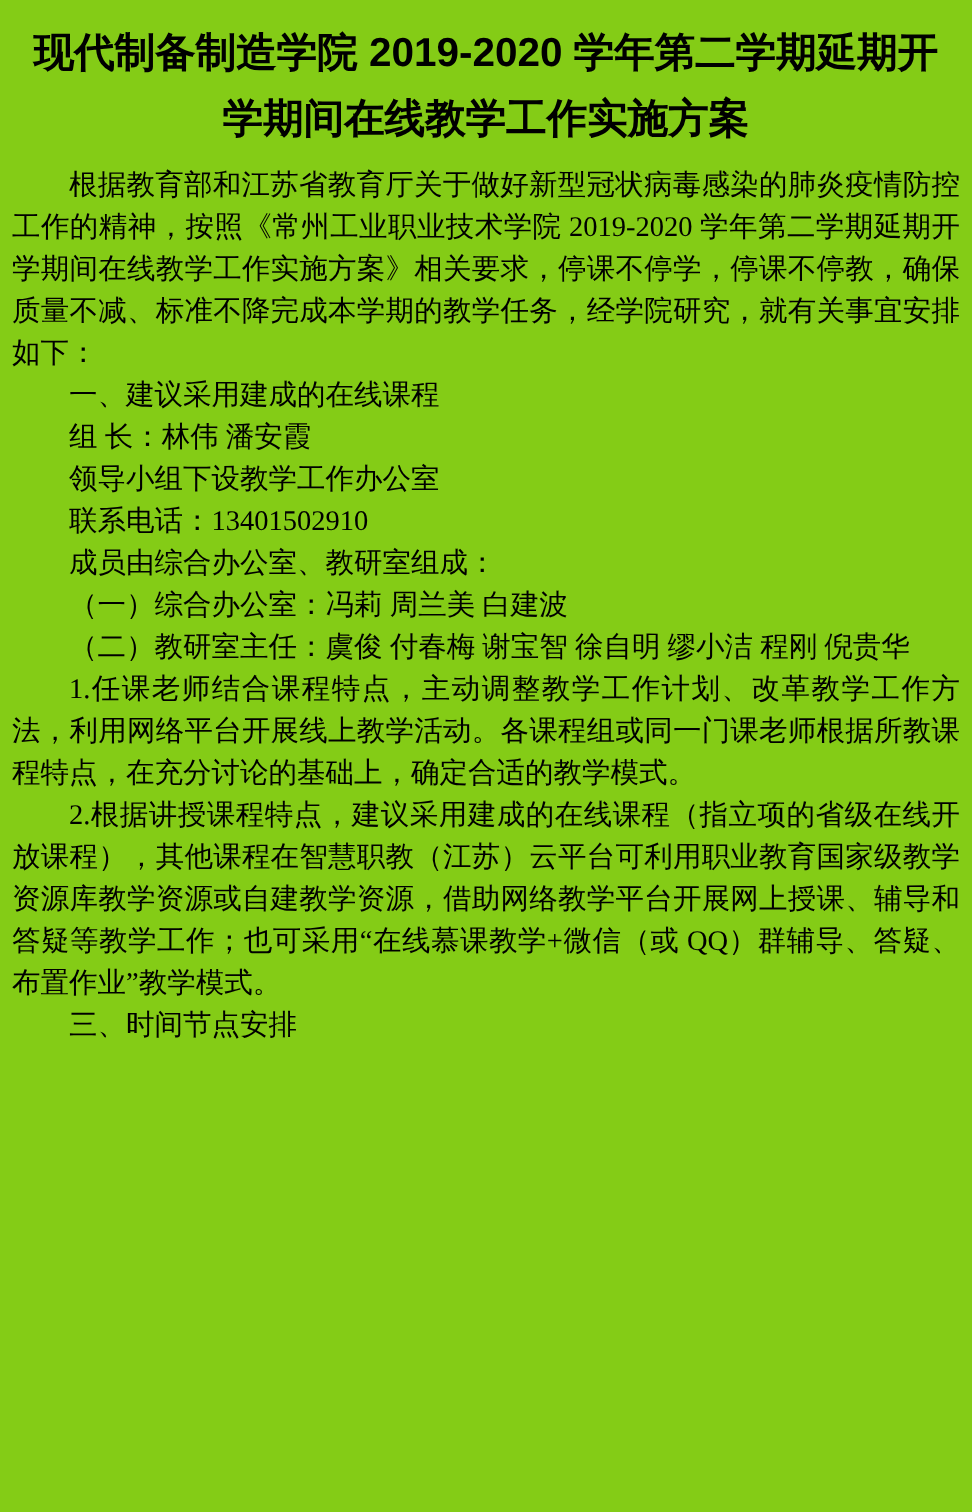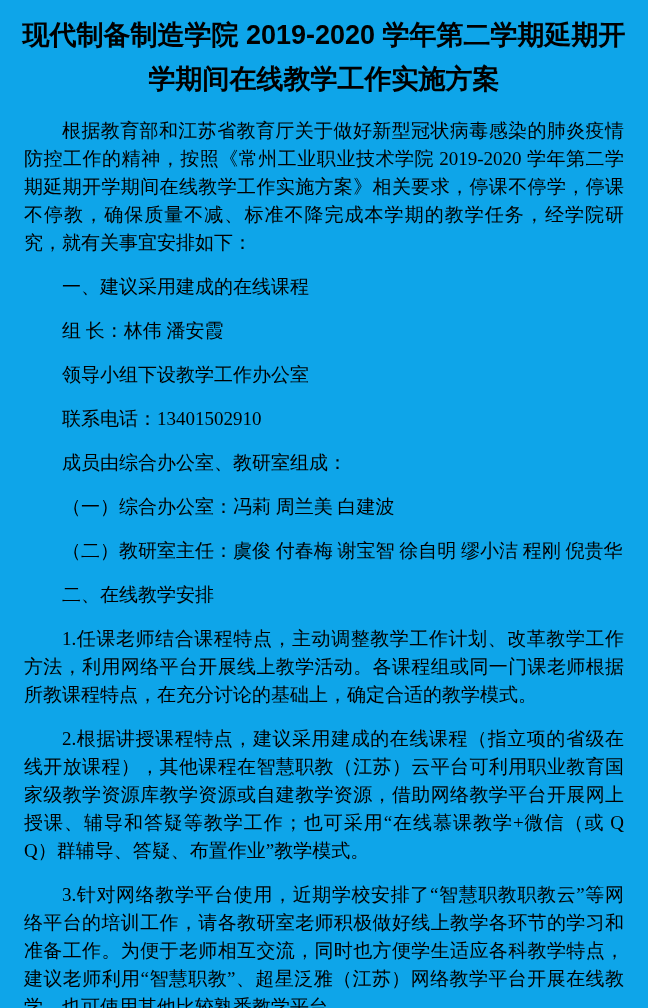--- a/index.html
+++ b/index.html
@@ -11,40 +11,40 @@
     width: 648px;
     height: 1008px;
     overflow: hidden;
     color: #000000;
   }
   .doc-page {
     box-sizing: border-box;
     width: 648px;
     height: 1008px;
     padding: 13px 8px 0 8px;
-    background: #0ea5e9;
+    background: #84cc16;
   }
   .doc-title {
     font-family: "Liberation Sans", "DejaVu Sans", sans-serif;
     font-weight: bold;
     font-size: 27px;
     line-height: 44px;
     text-align: center;
     margin: 0 2px 9px 2px;
     color: #000000;
   }
   .doc-title .title-line {
     display: block;
     white-space: nowrap;
   }
   .doc-body p {
     font-family: "Liberation Serif", "DejaVu Serif", serif;
     font-size: 19px;
     line-height: 28px;
-    margin: 16px;
+    margin: 0;
     text-align: justify;
     text-indent: 2em;
     color: #000000;
     word-break: break-all;
   }
 </style>
 </head>
 <body>
 
 <div class="doc-page">
@@ -54,19 +54,17 @@
   </h1>
   <div class="doc-body">
     <p>根据教育部和江苏省教育厅关于做好新型冠状病毒感染的肺炎疫情防控工作的精神，按照《常州工业职业技术学院 2019-2020 学年第二学期延期开学期间在线教学工作实施方案》相关要求，停课不停学，停课不停教，确保质量不减、标准不降完成本学期的教学任务，经学院研究，就有关事宜安排如下：</p>
     <p>一、建议采用建成的在线课程</p>
     <p>组 长：林伟 潘安霞</p>
     <p>领导小组下设教学工作办公室</p>
     <p>联系电话：13401502910</p>
     <p>成员由综合办公室、教研室组成：</p>
     <p>（一）综合办公室：冯莉 周兰美 白建波</p>
     <p>（二）教研室主任：虞俊 付春梅 谢宝智 徐自明 缪小洁 程刚 倪贵华</p>
-    <p>二、在线教学安排</p>
     <p>1.任课老师结合课程特点，主动调整教学工作计划、改革教学工作方法，利用网络平台开展线上教学活动。各课程组或同一门课老师根据所教课程特点，在充分讨论的基础上，确定合适的教学模式。</p>
     <p>2.根据讲授课程特点，建议采用建成的在线课程（指立项的省级在线开放课程），其他课程在智慧职教（江苏）云平台可利用职业教育国家级教学资源库教学资源或自建教学资源，借助网络教学平台开展网上授课、辅导和答疑等教学工作；也可采用“在线慕课教学+微信（或 QQ）群辅导、答疑、布置作业”教学模式。</p>
-    <p>3.针对网络教学平台使用，近期学校安排了“智慧职教职教云”等网络平台的培训工作，请各教研室老师积极做好线上教学各环节的学习和准备工作。为便于老师相互交流，同时也方便学生适应各科教学特点，建议老师利用“智慧职教”、超星泛雅（江苏）网络教学平台开展在线教学，也可使用其他比较熟悉教学平台。</p>
     <p>三、时间节点安排</p>
   </div>
 </div>
 
 </body></html>

